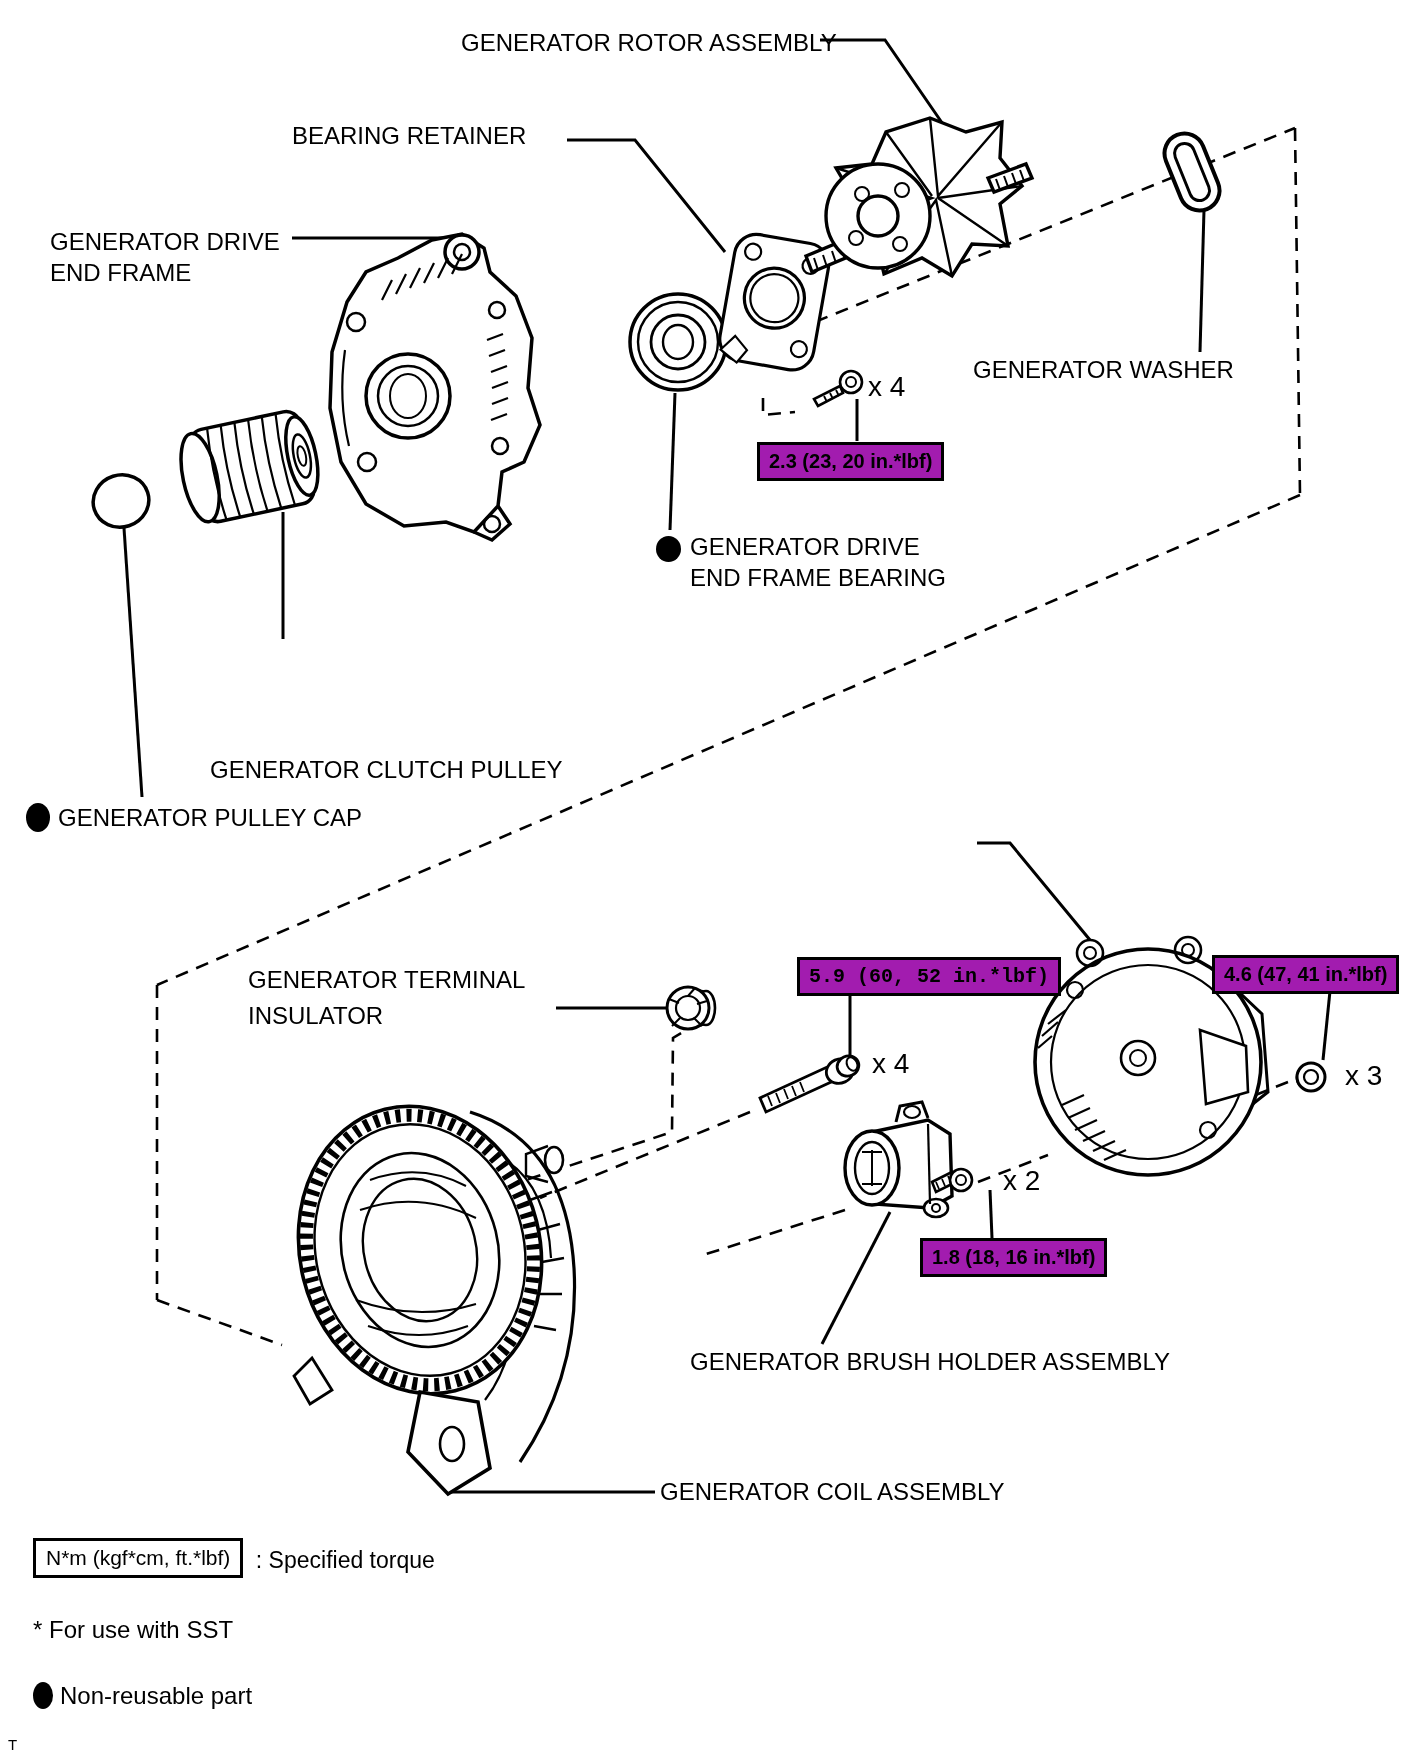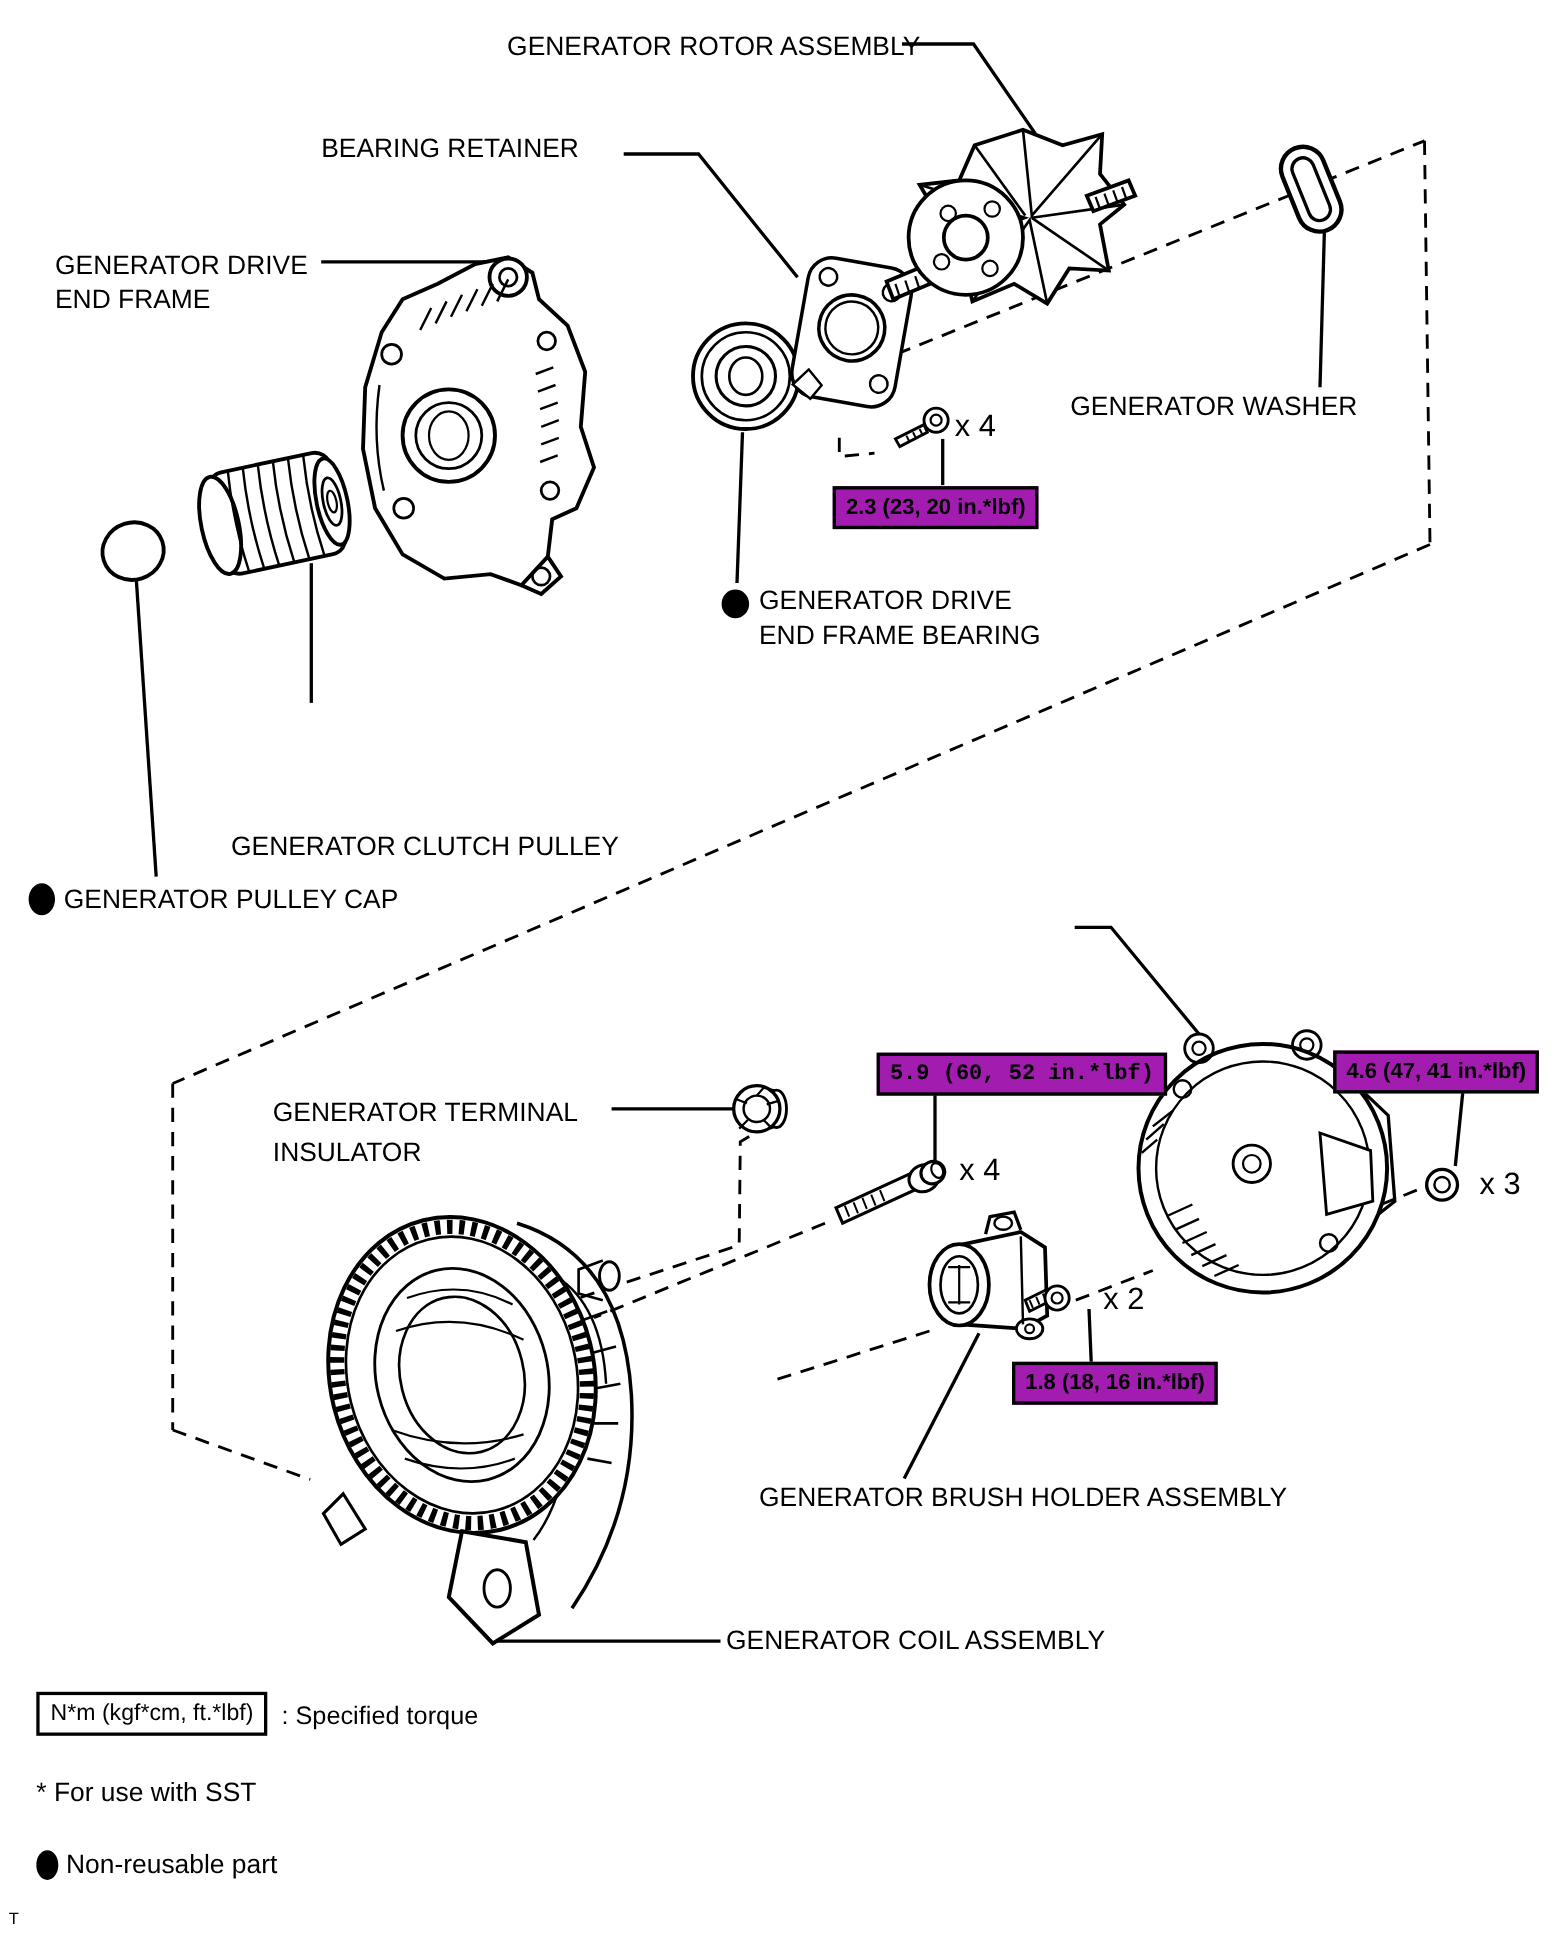--- a/index.html
+++ b/index.html
@@ -239,21 +239,21 @@
   <div class="lbl" style="left:210px; top:710px;margin-top:44px;">GENERATOR CLUTCH PULLEY</div>
 
   <div class="bullet" style="left:26px; top:803px; width:24px; height:29px;"></div>
   <div class="lbl" style="left:58px; top:802px;">GENERATOR PULLEY CAP</div>
 
 
   <div class="torque-box" style="left:797px; top:957px;font-family:Liberation Mono, monospace;">5.9 (60, 52 in.*lbf)</div>
 
   <div class="torque-box" style="left:1212px; top:955px;">4.6 (47, 41 in.*lbf)</div>
 
-  <div class="lbl" style="left:248px; top:994px; line-height:36px;">
+  <div class="lbl" style="left:248px; top:962px; line-height:36px;">
     <div>GENERATOR TERMINAL</div>
     <div>INSULATOR</div>
   </div>
 
   <div class="qty" style="left:872px; top:1049px;">x 4</div>
 
   <div class="qty" style="left:1345px; top:1061px;">x 3</div>
 
   <div class="qty" style="left:1003px; top:1166px;">x 2</div>
 

